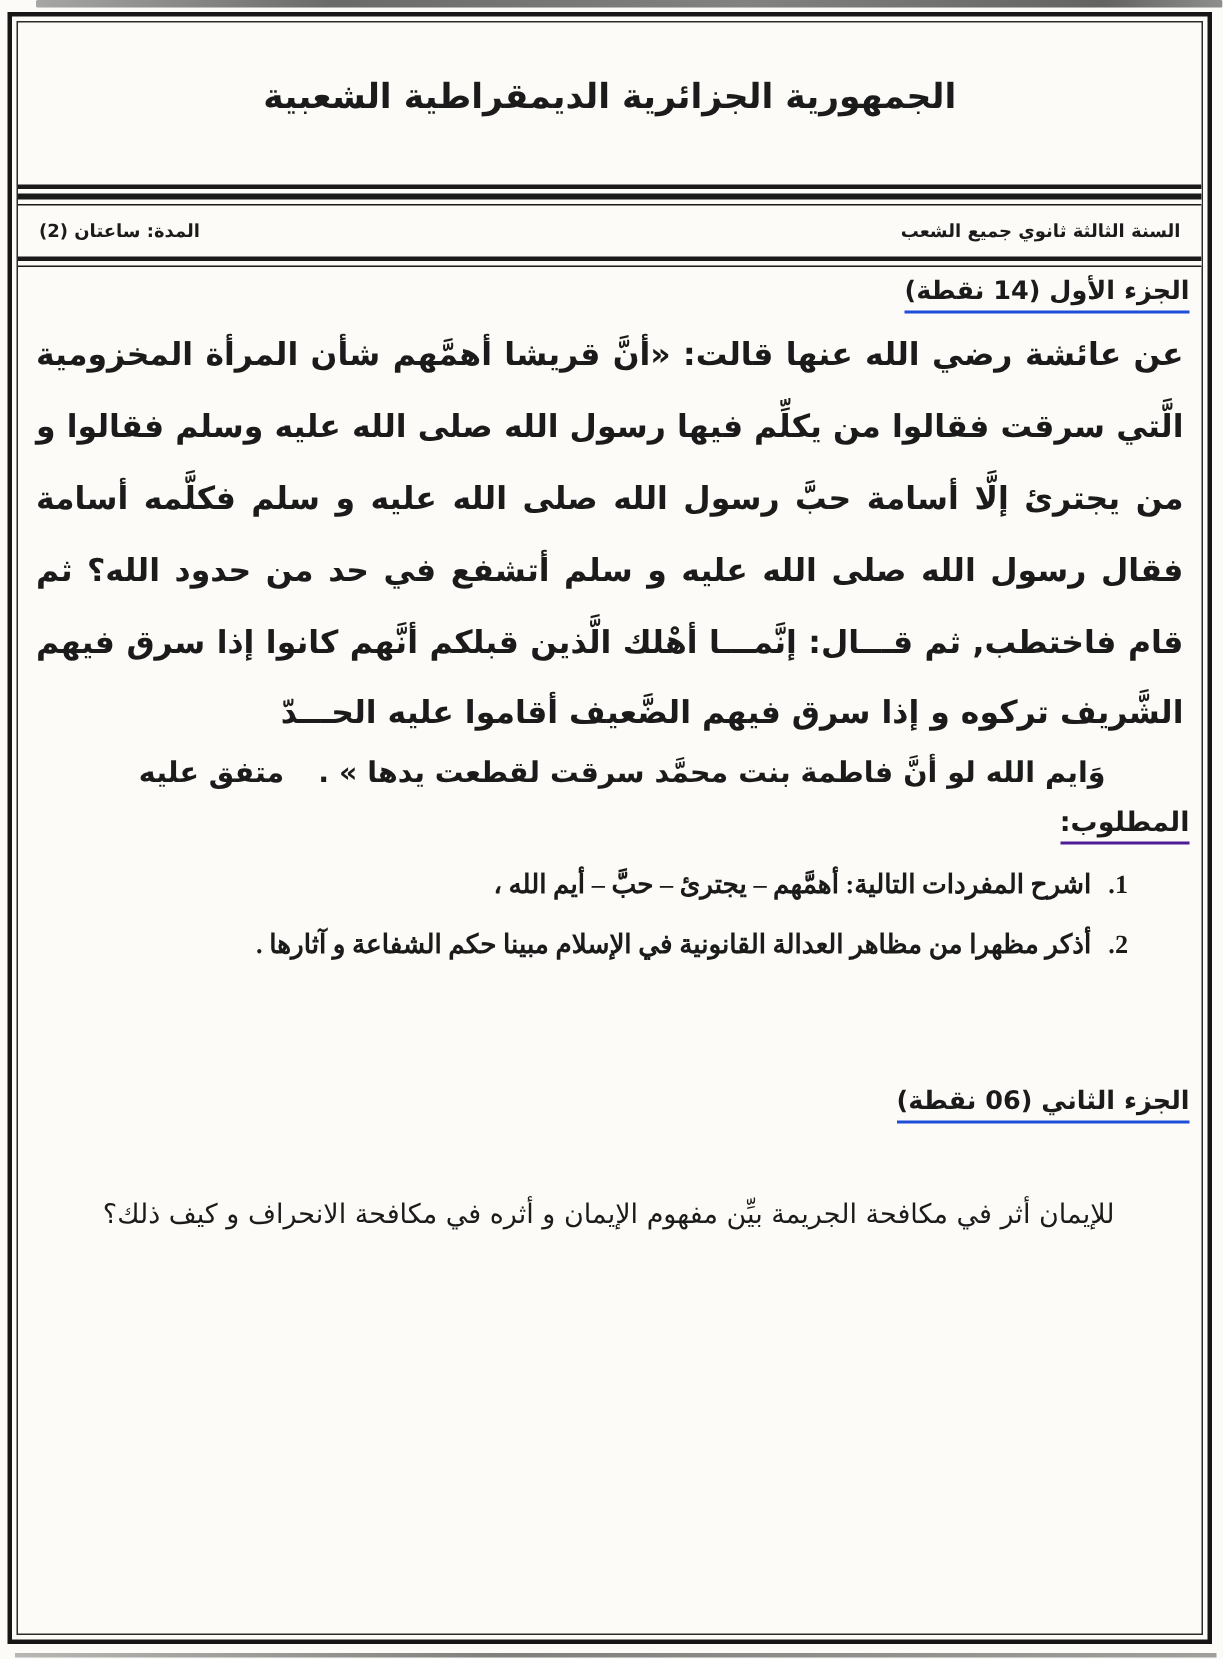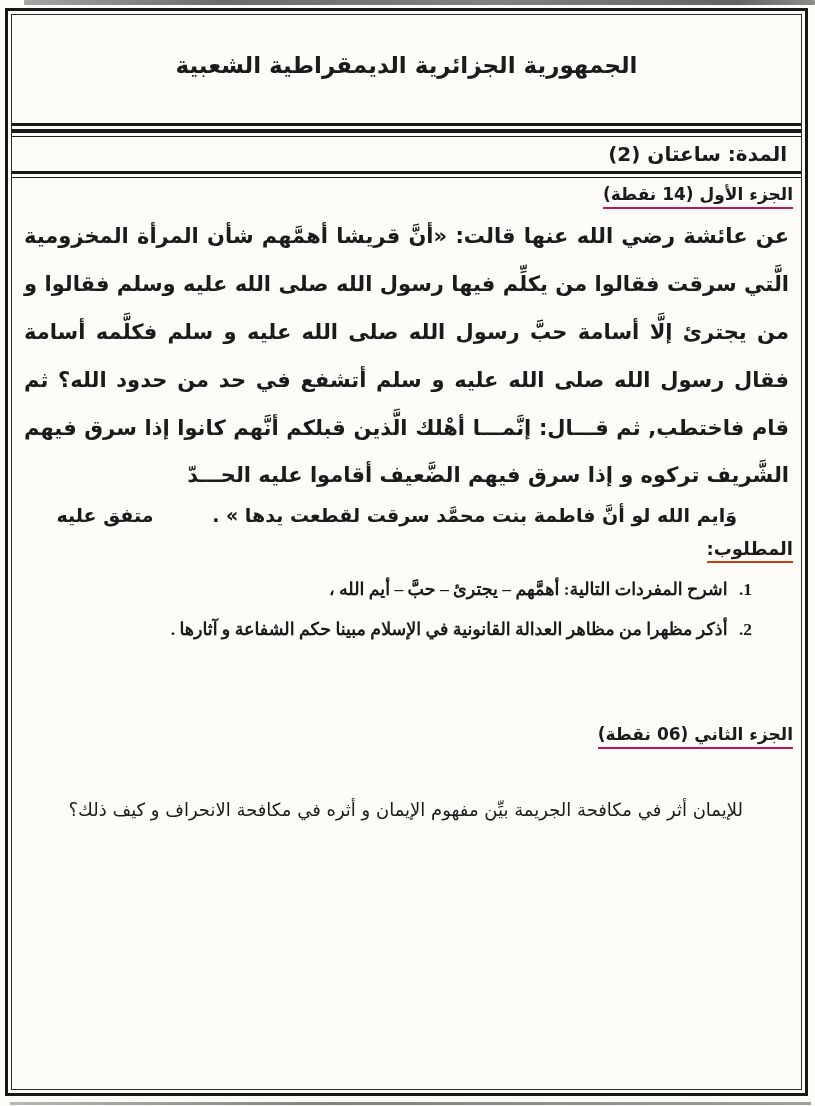--- a/index.html
+++ b/index.html
@@ -21,31 +21,31 @@
   .frame-outer{position:absolute;top:8px;left:5px;right:7px;bottom:10px;border:3px solid #161616;}
   .frame-inner{position:absolute;inset:3px;border:1px solid #2c2c2c;}
   .content{position:absolute;inset:0;display:flex;flex-direction:column;direction:rtl;}
   
   .row-republic{height:108px;display:flex;align-items:center;justify-content:center;}
   .republic-title{font-size:23px;font-weight:700;letter-spacing:0;transform:translateY(-4px);}
   .divider{height:3px;border-top:3px solid #1a1a1a;border-bottom:1px solid #1a1a1a;background:#fcfbf8;}
   .row-exam{height:42px;display:flex;align-items:center;justify-content:center;}
   .exam-title{font-size:19px;font-weight:700;}
   .row-meta{height:34px;display:flex;align-items:center;justify-content:space-between;padding:0 14px;}
-  .meta-text{font-size:20px;font-weight:700;}
+  .meta-text{font-size:12px;font-weight:700;}
   
   .body{flex:1;position:relative;padding:6px 10px 0 10px;}
   .section-heading{display:inline-block;font-size:17px;font-weight:700;
-    border-bottom:2px solid #be185d;padding-bottom:3px;margin-right:-2px;}
+    border-bottom:2px solid #1d4ed8;padding-bottom:3px;margin-right:-2px;}
   .hadith{font-size:21px;font-weight:700;line-height:2.28;text-align:justify;
     text-align-last:right;margin:4px 2px 0 2px;}
   .hadith-end{font-size:19px;font-weight:700;margin-top:4px;padding-right:54px;}
-  .attribution{margin-right:52px;}
+  .attribution{margin-right:16px;}
   .matlub-wrap{margin-top:12px;}
-  .matlub{display:inline-block;font-size:18px;font-weight:700;border-bottom:2px solid #c2410c;
+  .matlub{display:inline-block;font-size:18px;font-weight:700;border-bottom:2px solid #4c1d95;
     padding-bottom:2px;margin-right:-2px;}
   .questions{list-style:none;margin:16px 39px 0 0;padding:0;font-family:Liberation Serif, serif;}
   .questions li{position:relative;font-size:17.5px;font-weight:700;margin-bottom:19px;}
   .q-num{display:inline-block;margin-left:7px;font-weight:700;}
   .q-text{position:relative;z-index:1;}
   .scan-highlight{position:absolute;z-index:0;top:-2px;right:150px;width:300px;height:24px;
     background:rgba(208,192,158,0.38);border-radius:12px;filter:blur(1px);}
   .part2-heading-wrap{margin-top:84px;}
   .part2-question{font-size:18px;font-weight:400;margin-top:44px;padding:0 48px 0 40px;
     line-height:1.9;}
@@ -65,20 +65,21 @@
         <div class="row-republic">
           <div class="republic-title">الجمهورية الجزائرية الديمقراطية الشعبية</div>
         </div>
 
         <div class="divider"></div>
 
 
         <div class="divider"></div>
 
         <div class="row-meta">
+          <span class="meta-text">السنة الثالثة ثانوي جميع الشعب</span>
           <span class="meta-text">المدة: ساعتان (2)</span>
         </div>
 
         <div class="divider"></div>
 
         <div class="body">
 
           <div>
             <span class="section-heading">الجزء الأول (14 نقطة)</span>
           </div>

